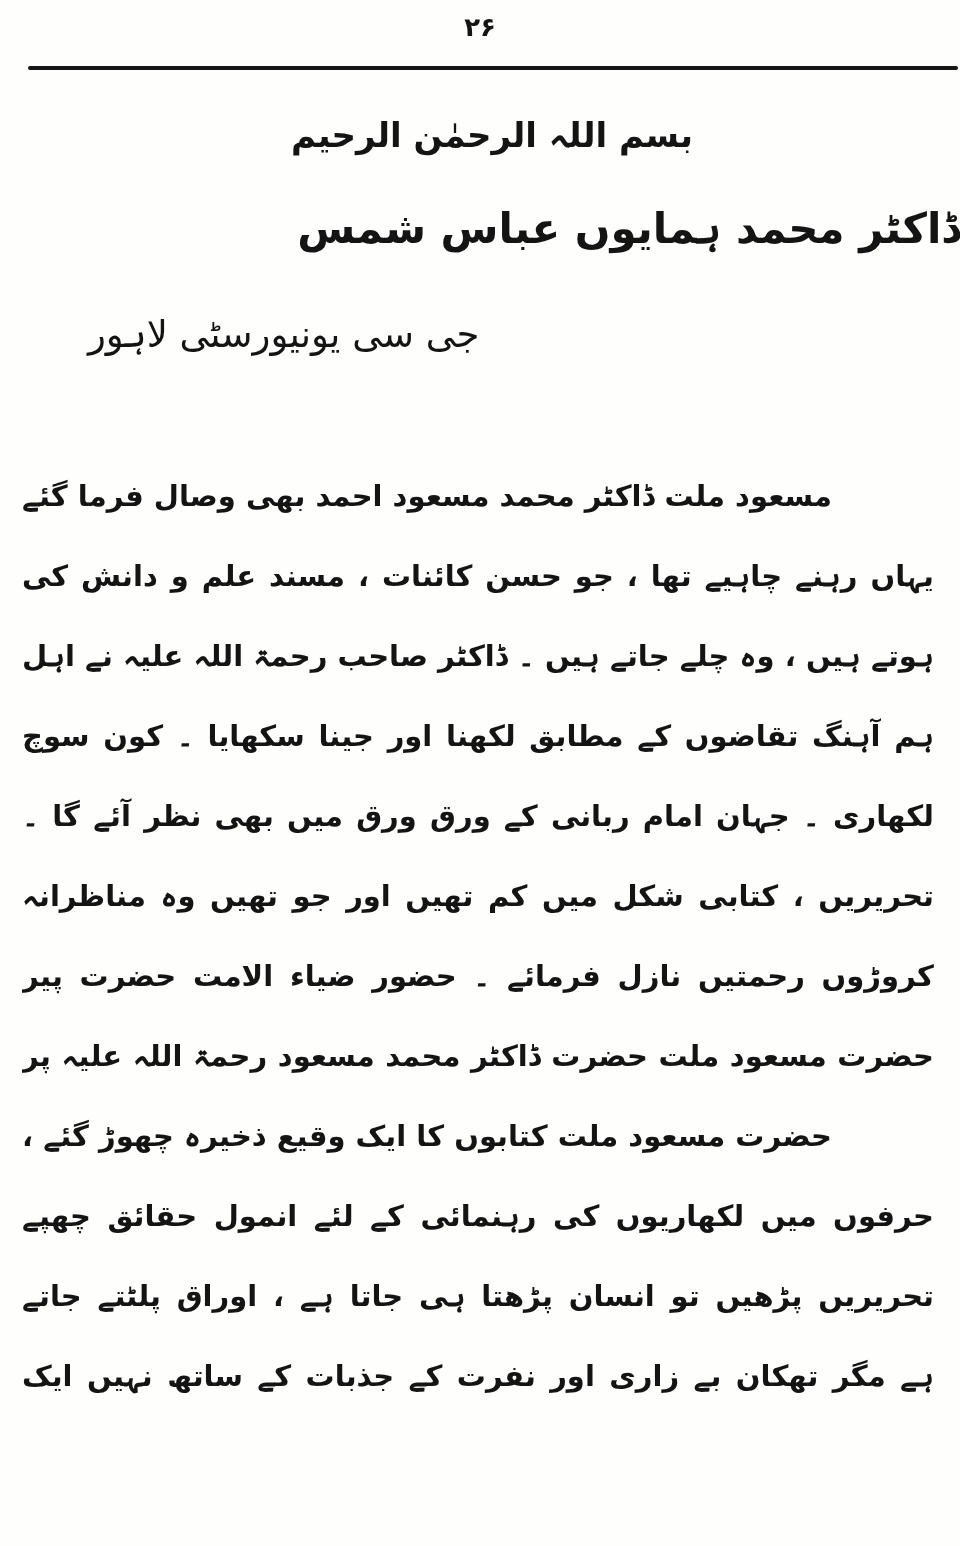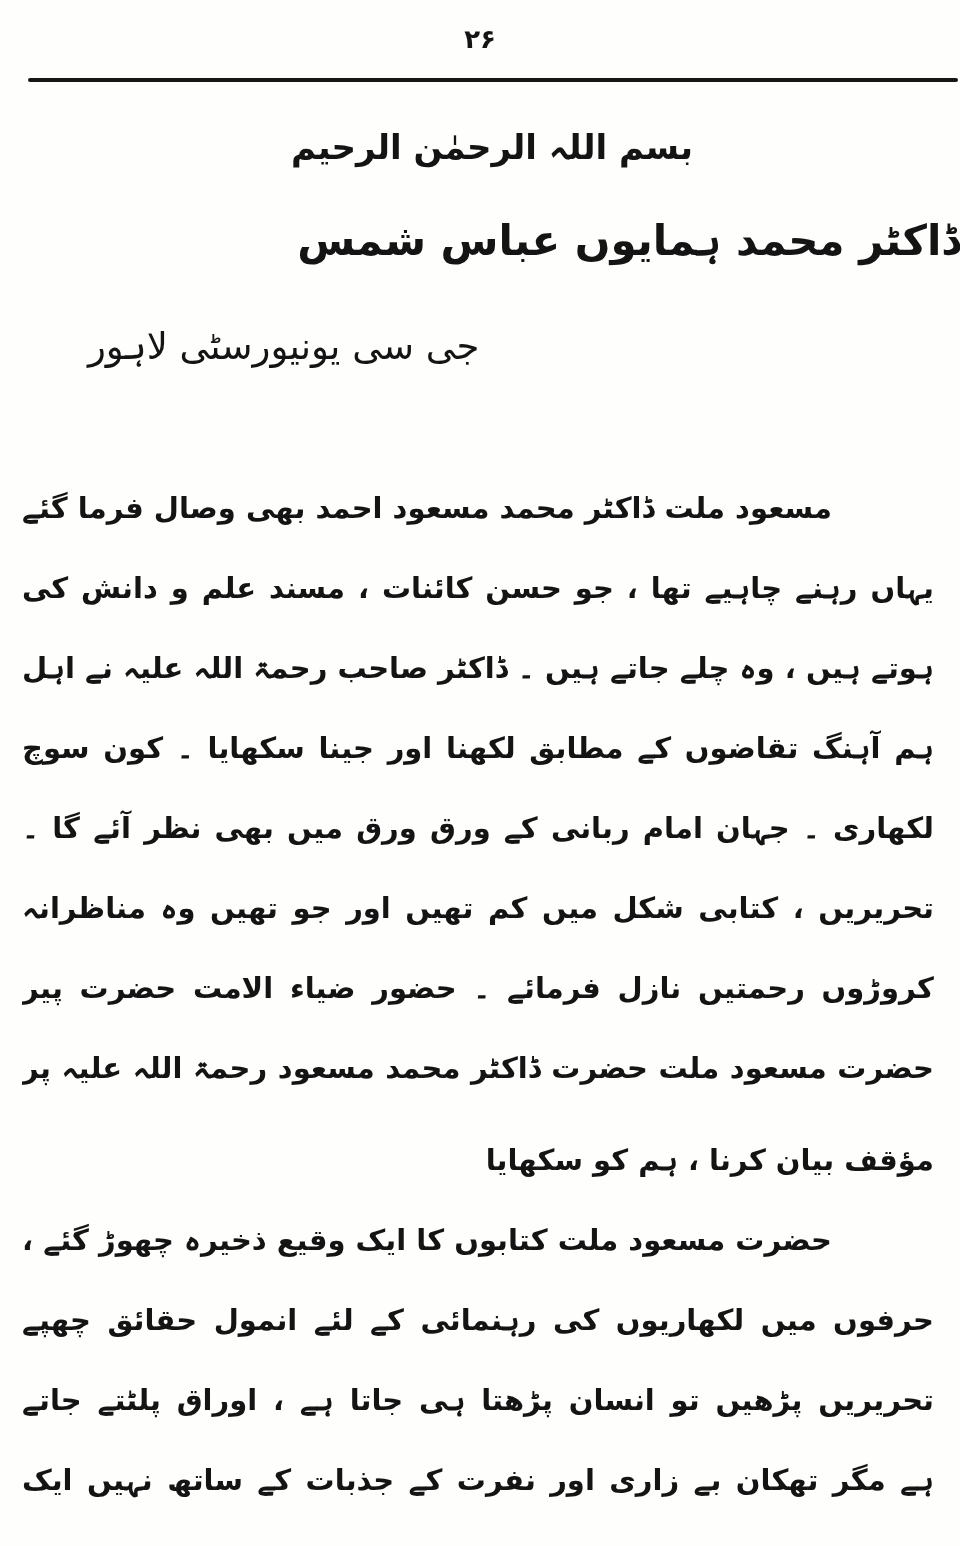--- a/index.html
+++ b/index.html
@@ -12,21 +12,21 @@
     position: relative;
     width: 960px;
     height: 1546px;
     margin: 0 auto;
     background: #fefefd;
     color: #141414;
     font-family: "DejaVu Sans", sans-serif;
     overflow: hidden;
   }
   .page-number {
-    padding-top: 24px;
+    padding-top: 12px;
     text-align: center;
     font-size: 26px;
     font-weight: 700;
     letter-spacing: 3px;
   }
   .rule {
     margin: 24px 2px 0 28px;
     height: 4px;
     background: #161616;
     border-radius: 2px;
@@ -102,20 +102,19 @@
 
   <div class="body-text">
     <div class="line indent">مسعود ملت ڈاکٹر محمد مسعود احمد بھی وصال فرما گئے ۔ کتنی عجب بات ہے جن کو</div>
     <div class="line">یہاں رہنے چاہیے تھا ، جو حسن کائنات ، مسند علم و دانش کی زینت اور انسانیت کا بھرم</div>
     <div class="line">ہوتے ہیں ، وہ چلے جاتے ہیں ۔ ڈاکٹر صاحب رحمۃ اللہ علیہ نے اہل سنت کو زمانے سے</div>
     <div class="line">ہم آہنگ تقاضوں کے مطابق لکھنا اور جینا سکھایا ۔ کون سوچ سکتا تھا کہ اردو ادب کا ایک</div>
     <div class="line">لکھاری ۔ جہان امام ربانی کے ورق ورق میں بھی نظر آئے گا ۔ علمائے اہل سنت کی</div>
     <div class="line">تحریریں ، کتابی شکل میں کم تھیں اور جو تھیں وہ مناظرانہ اسلوب لئے ہوئے ۔ اللہ</div>
     <div class="line">کروڑوں رحمتیں نازل فرمائے ۔ حضور ضیاء الامت حضرت پیر محمد کرم شاہ رحمۃ اللہ علیہ اور</div>
     <div class="line">حضرت مسعود ملت حضرت ڈاکٹر محمد مسعود رحمۃ اللہ علیہ پر جنہوں نے علم کی دنیا میں اپنا</div>
-    <div class="line partial">مؤقف بیان کرنا ، ہم کو سکھایا</div>
     <div class="line indent">حضرت مسعود ملت کتابوں کا ایک وقیع ذخیرہ چھوڑ گئے ، مگر یہ چھپے ہوئے</div>
     <div class="line">حرفوں میں لکھاریوں کی رہنمائی کے لئے انمول حقائق چھپے ہوئے ہیں ۔ آپ کے</div>
     <div class="line">تحریریں پڑھیں تو انسان پڑھتا ہی جاتا ہے ، اوراق پلٹتے جاتے ہیں کتاب ختم ہو جاتی</div>
     <div class="line">ہے مگر تھکان بے زاری اور نفرت کے جذبات کے ساتھ نہیں ایک جذبہ عمل کے ساتھ ،</div>
   </div>
 
 </div>
 
 </body></html>

